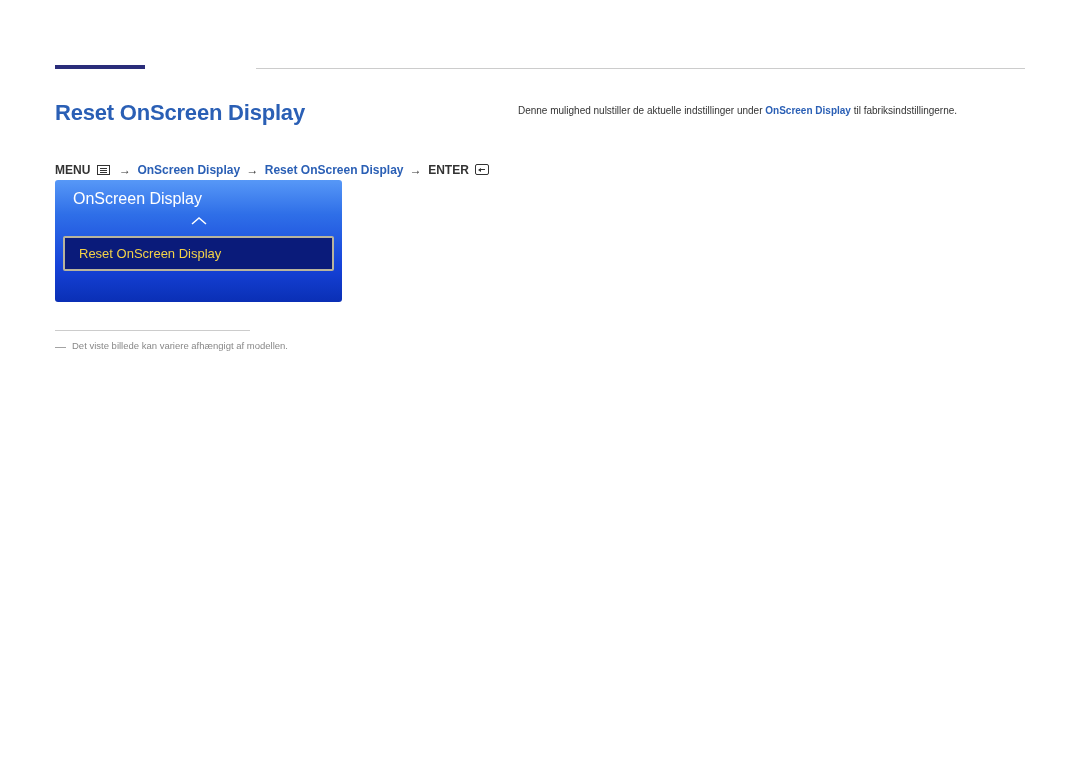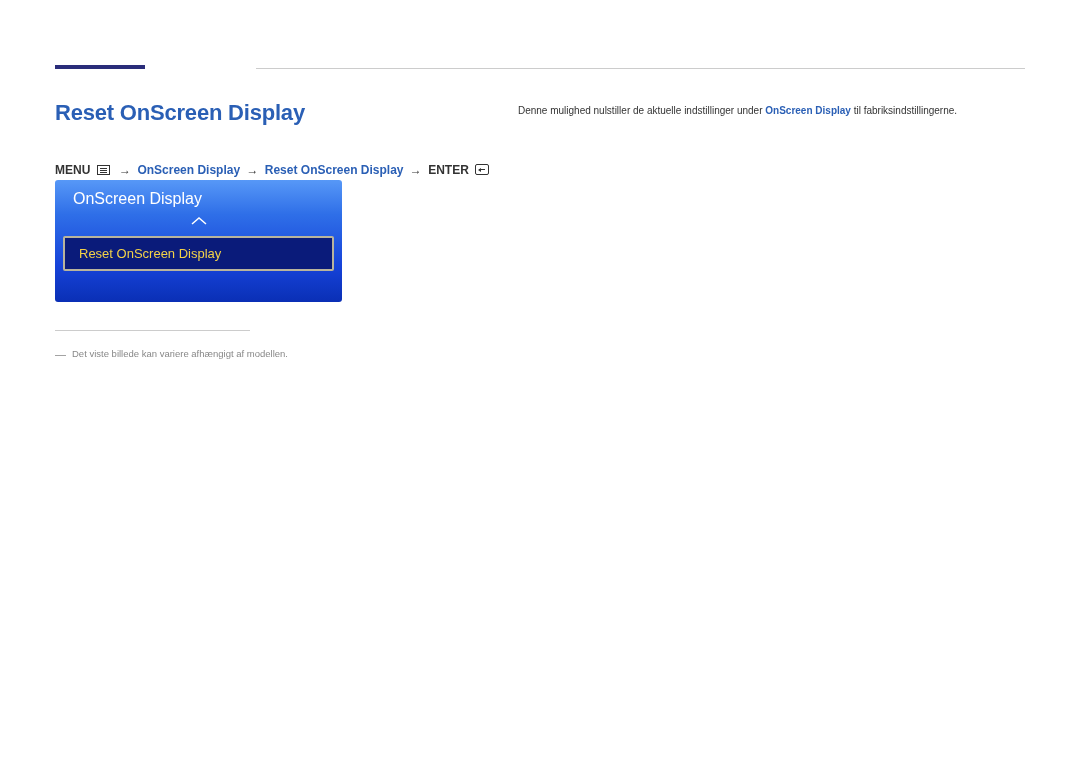--- a/index.html
+++ b/index.html
@@ -150,21 +150,21 @@
       position: absolute;
       left: 55px;
       top: 330px;
       width: 195px;
       height: 1px;
       background: #cccccc;
     }
     .footnote {
       position: absolute;
       left: 55px;
-      top: 348px;
+      top: 340px;
       color: #888888;
       font-size: 9.5px;
       text-align: center;
     }
     .footnote .dash {
       padding-right: 6px;
       font-size: 11px;
       vertical-align: -1px;
     }
     .description {

